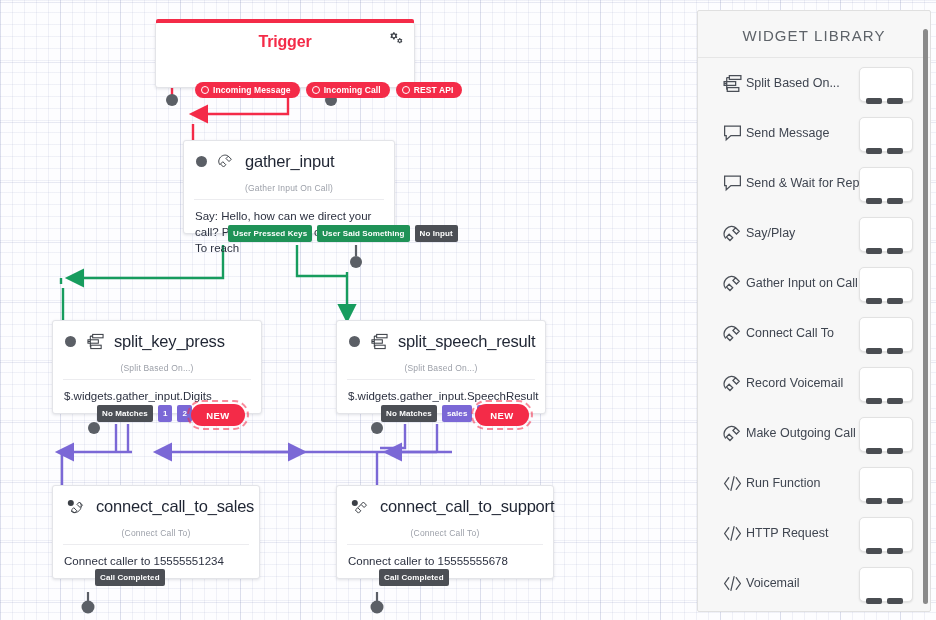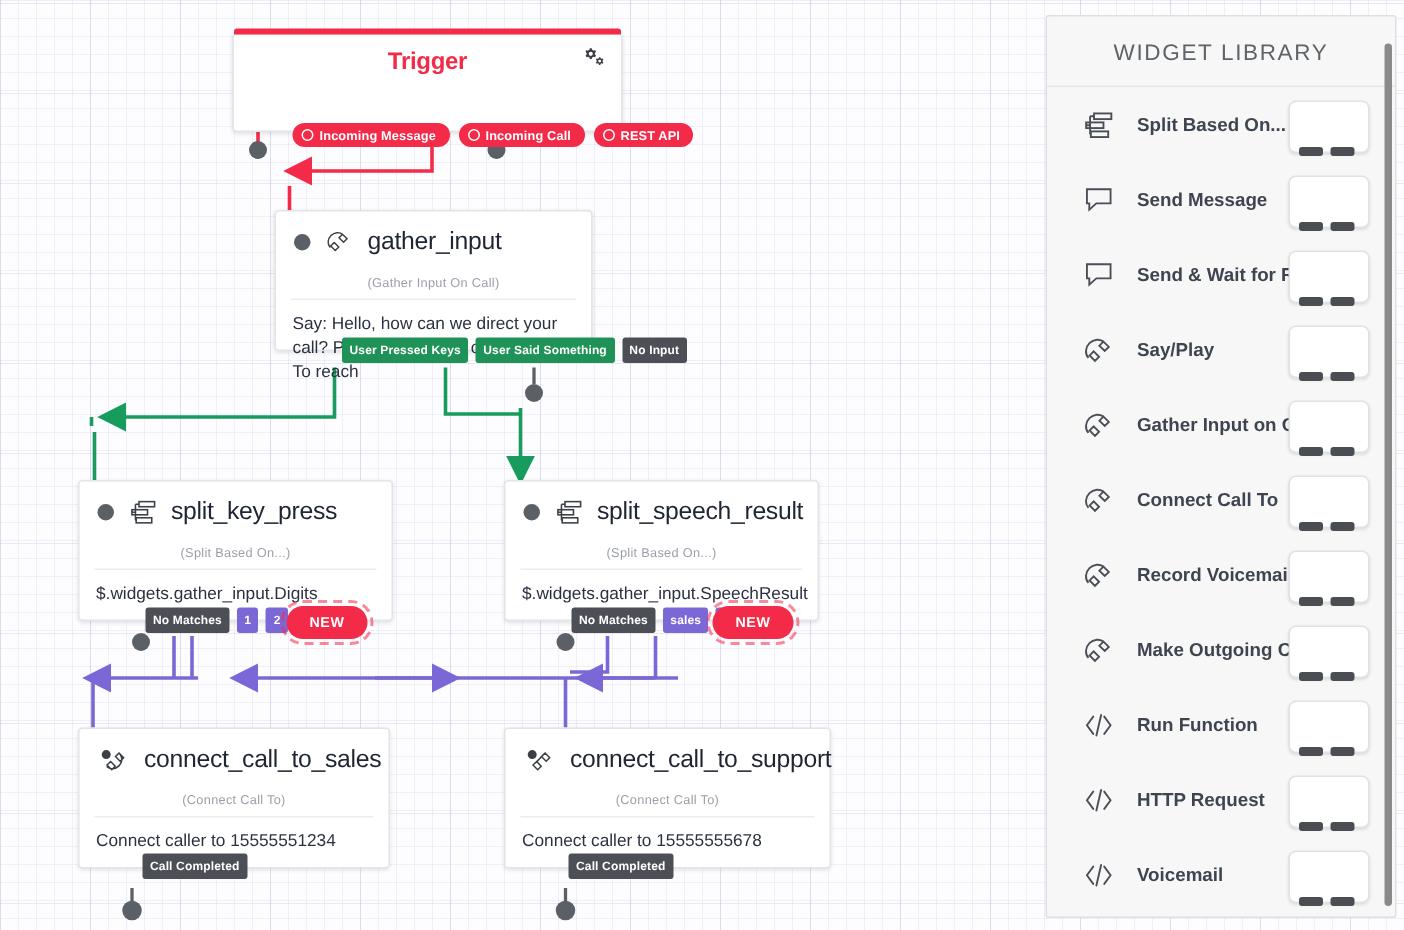--- a/index.html
+++ b/index.html
@@ -59,21 +59,21 @@
   #splitkey{left:52px;top:320px;width:208px;height:92px;}
   #splitspeech{left:336px;top:320px;width:208px;height:92px;}
   #connsales{left:52px;top:485px;width:206px;height:92px;}
   #connsupport{left:336px;top:485px;width:216px;height:92px;}
 
   
   #sidebar{position:absolute;left:697px;top:10px;width:232px;height:600px;background:#f7f7f7;
            border:1px solid #e0e0e0;border-radius:2px;overflow:hidden;}
   #sb-title{text-align:center;font-size:15px;color:#5e6369;letter-spacing:1.1px;padding:16px 0 13px 0;
             border-bottom:1px solid #e6e6e6;}
-  .wrow{display:flex;align-items:center;height:50px;padding:0 0 0 22px;gap:14px;position:relative;font-weight:bold;}
+  .wrow{display:flex;align-items:center;height:50px;padding:0 0 0 22px;gap:2px;position:relative;}
   .wrow .wlabel{font-size:12.5px;color:#3f4550;white-space:nowrap;}
   .wprev{position:absolute;right:17px;top:9px;width:52px;height:33px;background:#fff;border:1px solid #e2e2e2;
          border-radius:5px;box-shadow:0 1px 2px rgba(0,0,0,.10);}
   .wprev:before,.wprev:after{content:"";position:absolute;bottom:-3px;width:16px;height:6px;
          background:#4a4d52;border-radius:2px;}
   .wprev:before{left:6px;}
   .wprev:after{left:27px;}
   .wicon{width:24px;height:22px;flex:0 0 auto;display:flex;align-items:center;justify-content:center;}
   #sbthumb{position:absolute;right:2px;top:18px;width:5px;height:575px;background:#8a8a8a;border-radius:3px;}
 </style>

